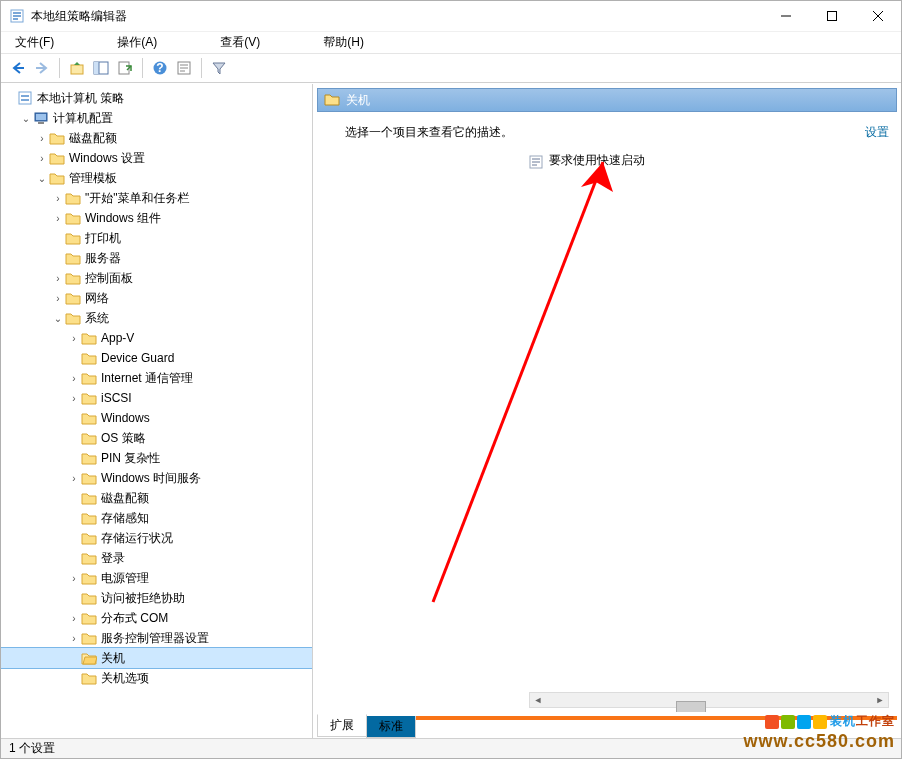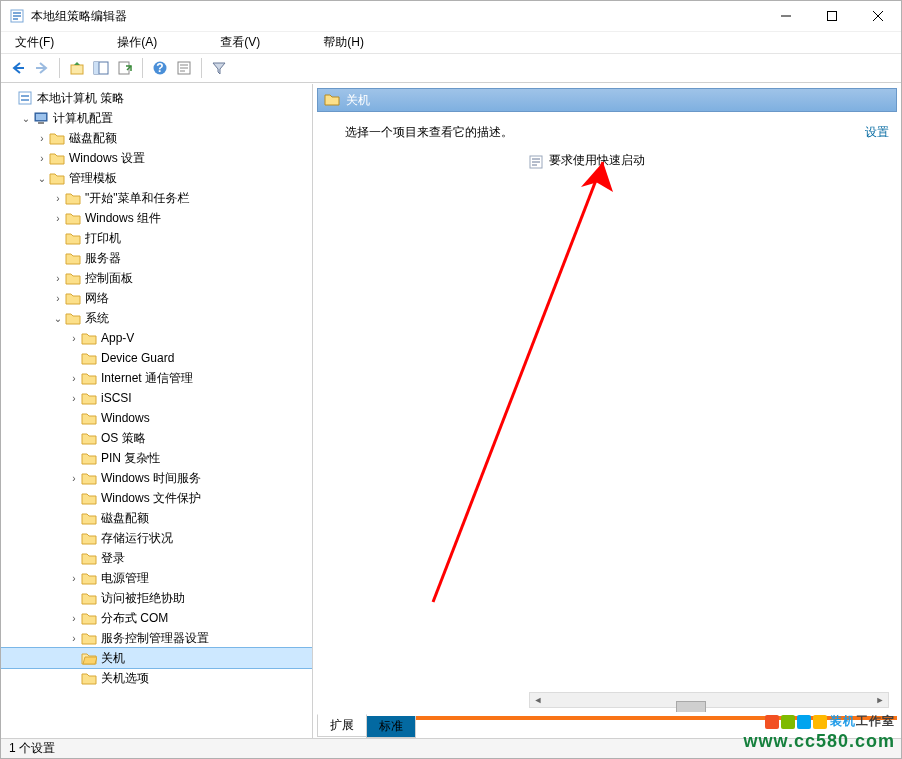--- a/index.html
+++ b/index.html
@@ -46,21 +46,21 @@
 .hscroll-stub .track { flex:1; position:relative; }
 .hscroll-stub .thumb { position:absolute; left:40%; width:30px; height:12px; top:1px; background:#cfcfcf; border:1px solid #a8a8a8; }
 svg { display: block; }
 
 .annot { position: absolute; pointer-events: none; }
 
 .watermark { position: absolute; right: 6px; bottom: 6px; text-align: right; pointer-events: none; }
 .watermark .logo { display: inline-flex; gap: 2px; vertical-align: middle; }
 .watermark .sq { width: 14px; height: 14px; border-radius: 2px; }
 .watermark .txt { font-size: 22px; font-weight: bold; letter-spacing: 1px; }
-.watermark .url { font-size: 18px; color: #15803d; font-weight: bold; letter-spacing: 1px; }
+.watermark .url { font-size: 18px; color: #a16207; font-weight: bold; letter-spacing: 1px; }
 </style>
 </head>
 <body>
 
 <div class="window">
 
   <div class="titlebar">
     <span class="app-icon">
       <svg width="16" height="16">
           <rect x="2" y="2" width="12" height="12" fill="#fff" stroke="#7aa7d8"></rect>
@@ -384,32 +384,32 @@
               </div>
             </li>
           <li>
               <div class="row indent-4">
                 <span class="twisty empty">›</span>
                 <span class="node-icon">
                   <svg width="16" height="16">
                     <path d="M1 4 L6 4 L8 6 L15 6 L15 14 L1 14 Z" fill="#fce08a" stroke="#d8a836"></path>
                   </svg>
                 </span>
-                <span>Windows 文件保护</span>
-              </div>
-            </li>
-          <li>
-              <div class="row indent-4">
-                <span class="twisty empty">›</span>
-                <span class="node-icon">
-                  <svg width="16" height="16">
-                    <path d="M1 4 L6 4 L8 6 L15 6 L15 14 L1 14 Z" fill="#fce08a" stroke="#d8a836"></path>
-                  </svg>
-                </span>
                 <span>磁盘配额</span>
+              </div>
+            </li>
+          <li>
+              <div class="row indent-4">
+                <span class="twisty empty">›</span>
+                <span class="node-icon">
+                  <svg width="16" height="16">
+                    <path d="M1 4 L6 4 L8 6 L15 6 L15 14 L1 14 Z" fill="#fce08a" stroke="#d8a836"></path>
+                  </svg>
+                </span>
+                <span>存储感知</span>
               </div>
             </li>
           <li>
               <div class="row indent-4">
                 <span class="twisty empty">›</span>
                 <span class="node-icon">
                   <svg width="16" height="16">
                     <path d="M1 4 L6 4 L8 6 L15 6 L15 14 L1 14 Z" fill="#fce08a" stroke="#d8a836"></path>
                   </svg>
                 </span>
@@ -551,18 +551,18 @@
   </div>
 
   <div class="watermark">
     <div>
       <span class="logo">
         <span class="sq" style="background:#f25022"></span>
           <span class="sq" style="background:#7fba00"></span>
           <span class="sq" style="background:#00a4ef"></span>
           <span class="sq" style="background:#ffb900"></span>
       </span>
-      <span class="txt"><span style="color:#1e9be8">装机</span><span style="color:#404040">工作室</span></span>
+      <span class="txt"><span style="color:#1e9be8">装机</span><span style="color:#c2410c">工作室</span></span>
     </div>
     <div class="url">www.cc580.com</div>
   </div>
 
 </div>
 
 </body></html>

